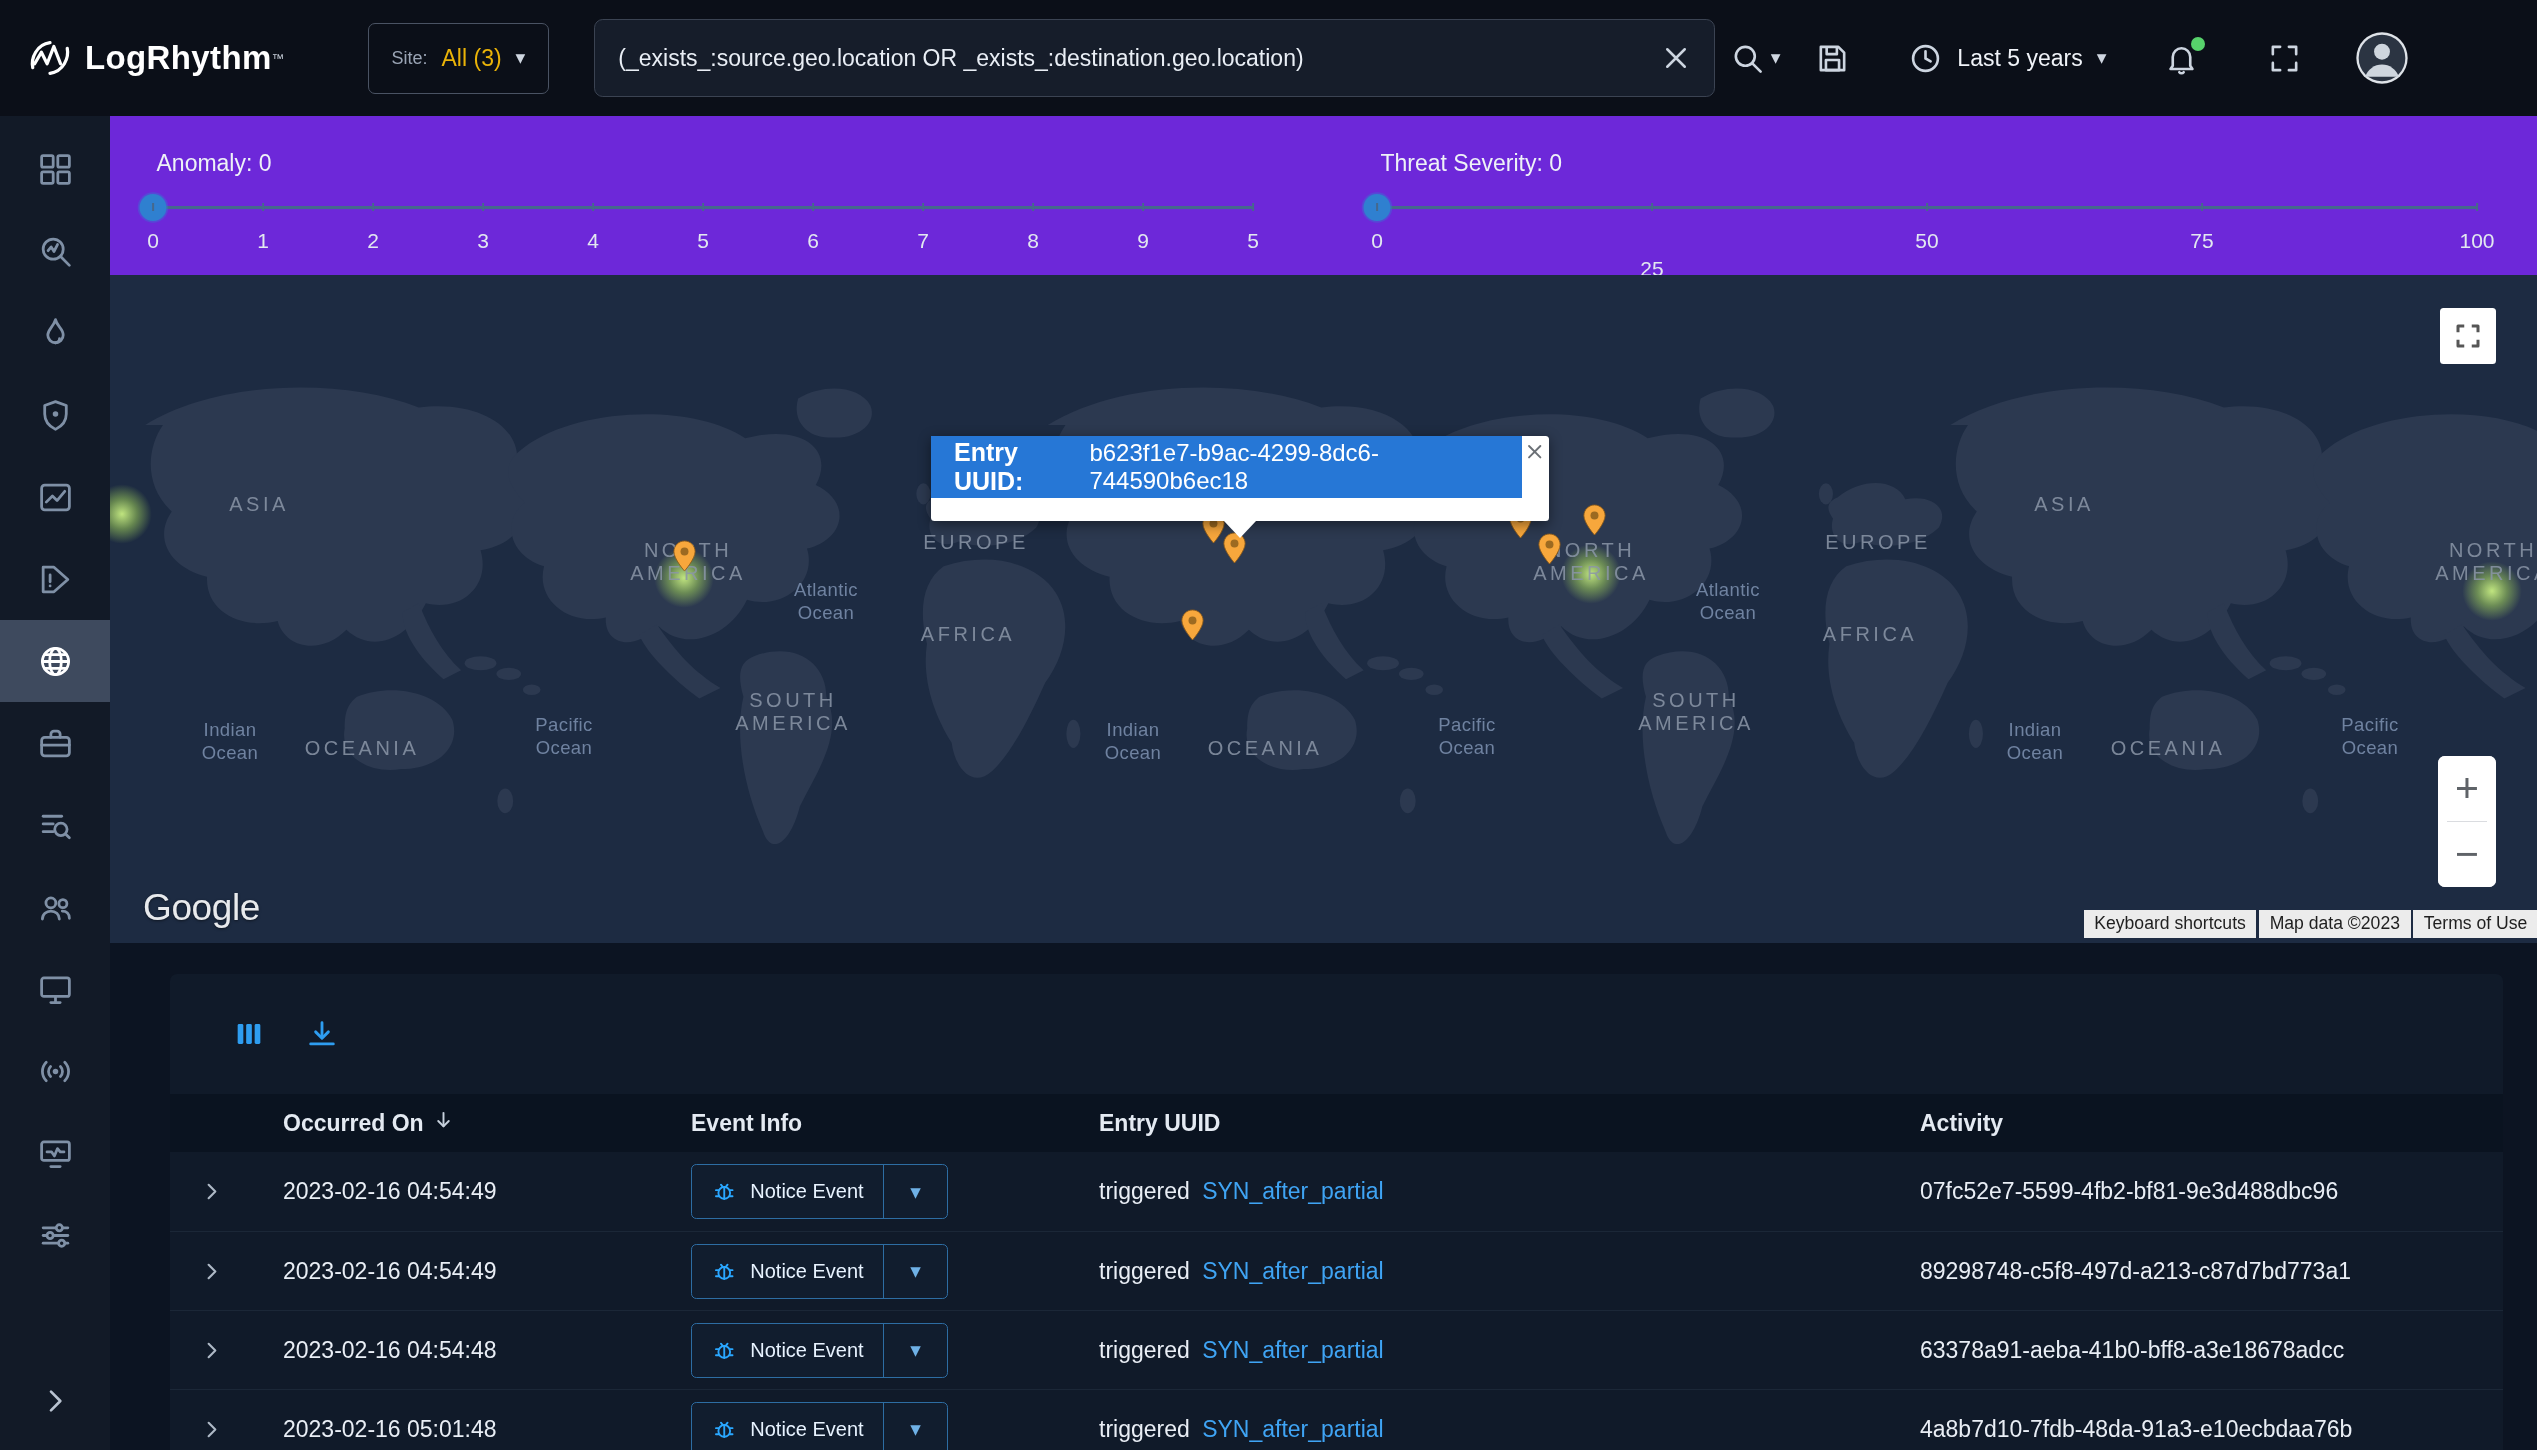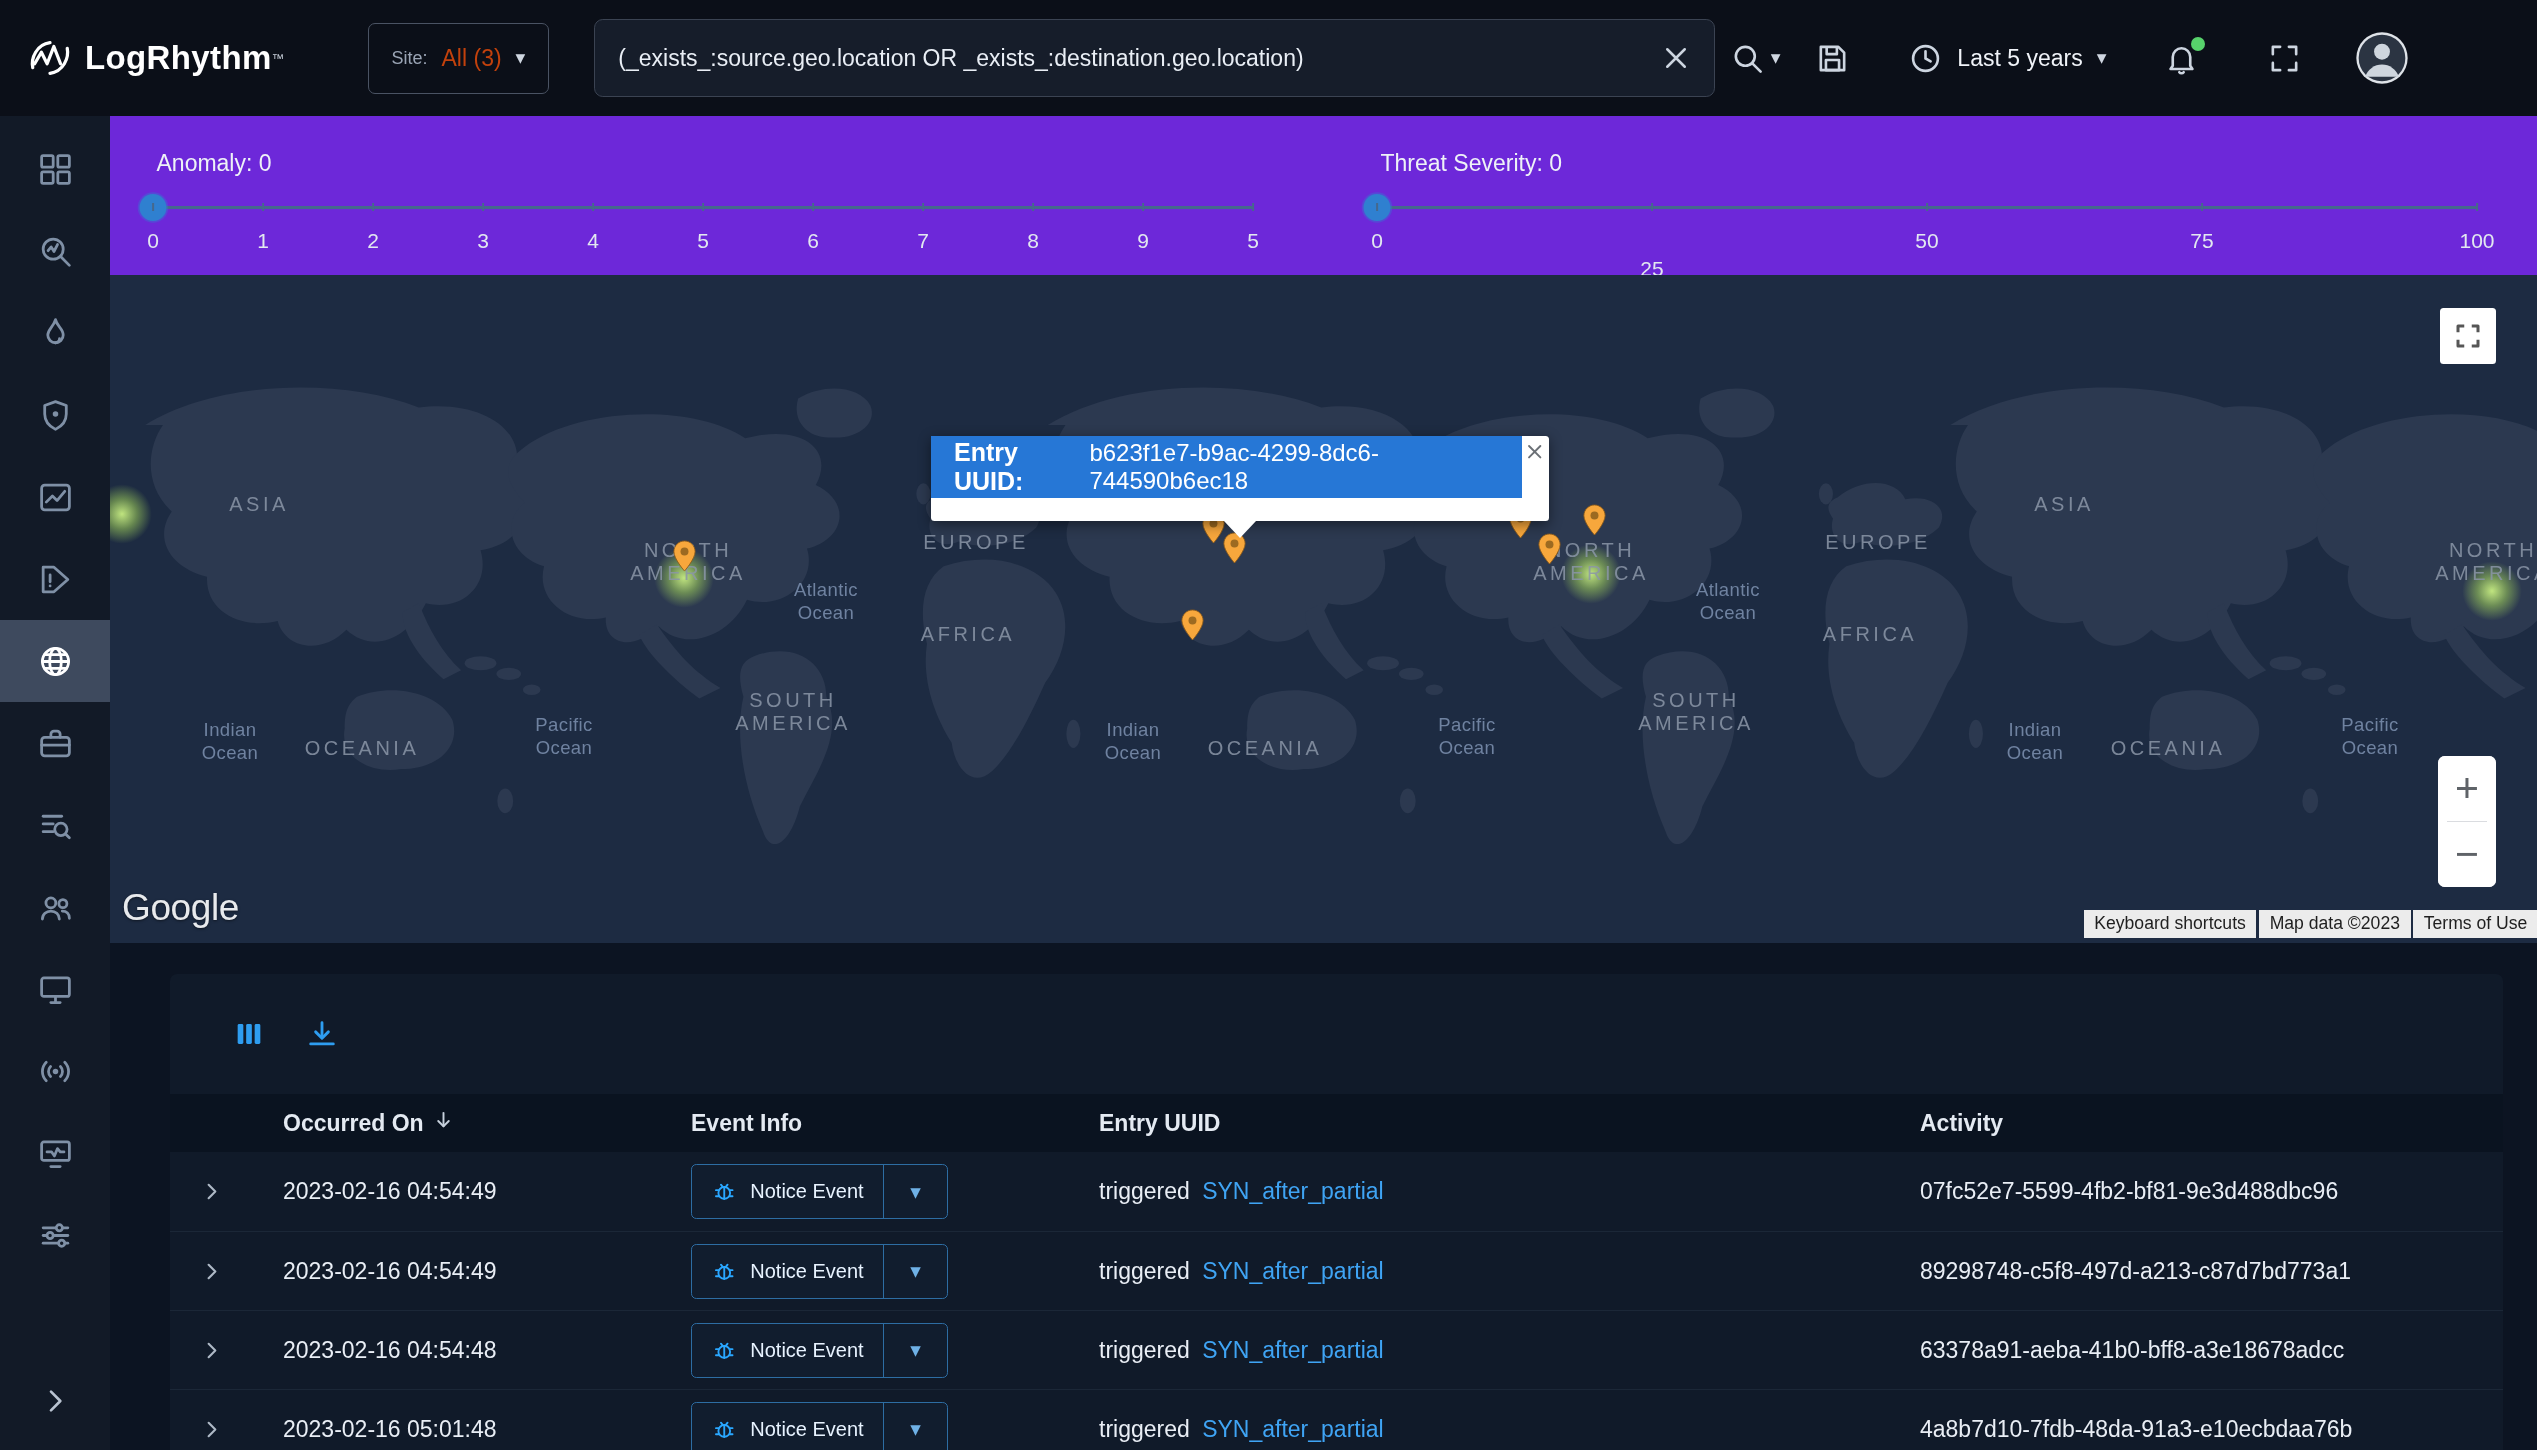--- a/index.html
+++ b/index.html
@@ -8,21 +8,21 @@
   .app { position:relative; width:2538px; height:1451px; overflow:hidden; background:#141e2c; }
 
   
   .topbar { position:absolute; left:0; top:0; right:0; height:116px; background:#0b0f18; display:flex; align-items:center; padding:0 32px 0 26.5px; z-index:50; }
   .brand { display:flex; align-items:center; gap:12.4px; width:299px; }
   .brand svg { width:46px; height:46px; }
   .brand-text { font-size:33px; font-weight:bold; color:#ffffff; letter-spacing:0.4px; }
   .brand-tm { font-size:12.4px; color:#cfd6e0; vertical-align:super; }
   .site-select { margin-left:42px; display:flex; align-items:center; gap:14px; height:71px; padding:0 23px; border:0.9px solid #4a5363; border-radius:7px; cursor:pointer; }
   .site-label { color:#9aa4b4; font-size:18px; }
-  .site-value { color:#c2410c; font-size:23px; }
+  .site-value { color:#eab308; font-size:23px; }
   .caret { font-size:19.4px; color:#cfd6e0; line-height:1; }
   .query-box { margin-left:45px; width:1121px; height:78px; background:#161d2a; border:0.9px solid #3b4352; border-radius:8.8px; display:flex; align-items:center; padding:0 23px; }
   .query-input { flex:1; background:transparent; border:none; outline:none; color:#e9eef5; font-size:23px; font-family:inherit; }
   .icon-btn { display:flex; align-items:center; justify-content:center; background:transparent; border:none; cursor:pointer; color:#cdd5e0; }
   .icon-btn svg { width:35px; height:35px; }
   .clear-x svg { width:30px; height:30px; }
   .search-group { margin-left:15px; display:flex; align-items:center; gap:5.3px; }
   .save-btn { margin-left:35px; }
   .time-range { margin-left:58px; display:flex; align-items:center; gap:14px; cursor:pointer; }
   .time-range-label { font-size:23px; color:#f0f3f8; }
@@ -71,21 +71,21 @@
   .popup-uuid { font-size:24px; color:#ffffff; }
   .popup-close { position:absolute; right:2.6px; top:5.3px; width:23px; height:23px; color:#6b7076; background:transparent; border:none; cursor:pointer; }
   .popup-close svg { width:19.4px; height:19.4px; }
   .popup-tail { position:absolute; left:293px; top:85px; width:0; height:0; border-left:16px solid transparent; border-right:16px solid transparent; border-top:17.6px solid #ffffff; }
 
   .map-fullscreen { position:absolute; right:42px; top:33px; width:56px; height:56px; background:#ffffff; border:none; border-radius:3.5px; cursor:pointer; color:#565656; display:flex; align-items:center; justify-content:center; z-index:9; }
   .map-fullscreen svg { width:30px; height:30px; }
   .zoom-ctl { position:absolute; right:42px; top:481px; width:58px; height:131px; background:#ffffff; border-radius:7px; display:flex; flex-direction:column; z-index:9; overflow:hidden; }
   .zoom-btn { flex:1; border:none; background:#ffffff; color:#5f6368; font-size:41px; line-height:1; cursor:pointer; font-family:inherit; }
   .zoom-divider { height:0.9px; background:#dadce0; margin:0 8.8px; }
-  .google-logo { position:absolute; left:12px; bottom:14px; font-size:37px; font-weight:500; color:#e8eaed; letter-spacing:-0.4px; text-shadow:0 0.9px 2.6px rgba(0,0,0,.5); z-index:9;margin-top:24px; }
+  .google-logo { position:absolute; left:33px; bottom:14px; font-size:37px; font-weight:500; color:#e8eaed; letter-spacing:-0.4px; text-shadow:0 0.9px 2.6px rgba(0,0,0,.5); z-index:9;margin-top:24px; }
   .map-attrib { position:absolute; right:0; bottom:5.3px; display:flex; gap:2.6px; z-index:9; }
   .attrib-item { background:#ececec; color:#1f1f1f; font-size:17.6px; padding:3.5px 10.6px; cursor:pointer; white-space:nowrap; }
 
   
   .table-area { position:absolute; left:0; top:827px; right:0; bottom:0; background:#0c1422; overflow:hidden; }
   .table-panel { position:absolute; left:60px; right:35px; top:31px; bottom:-71px; background:#101a29; border-radius:7px 7px 0 0; }
   .table-toolbar { height:120px; display:flex; align-items:center; padding-left:62px; gap:39px; }
   .tb-icon { background:transparent; border:none; cursor:pointer; color:#2e9df0; display:flex; }
   .tb-icon svg { width:34px; height:34px; }
   .thead { height:58px; background:#0a1320; display:grid; grid-template-columns:113px 408px 408px 821px 1fr; align-items:center; }

